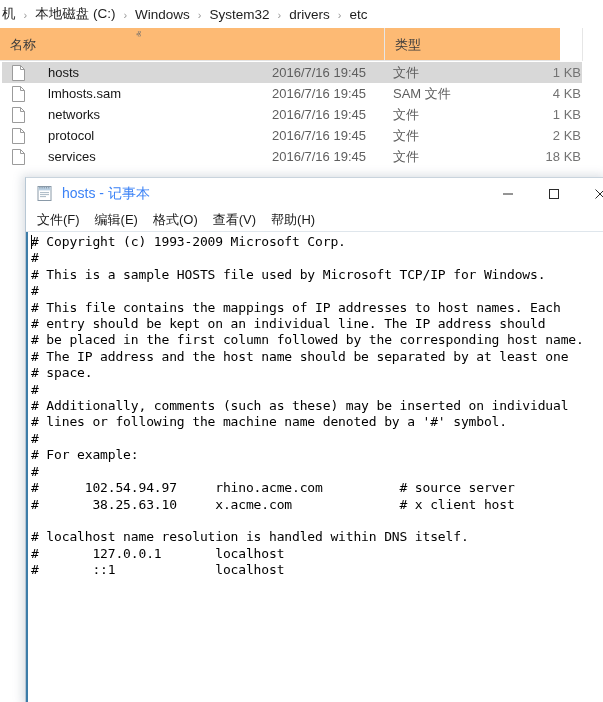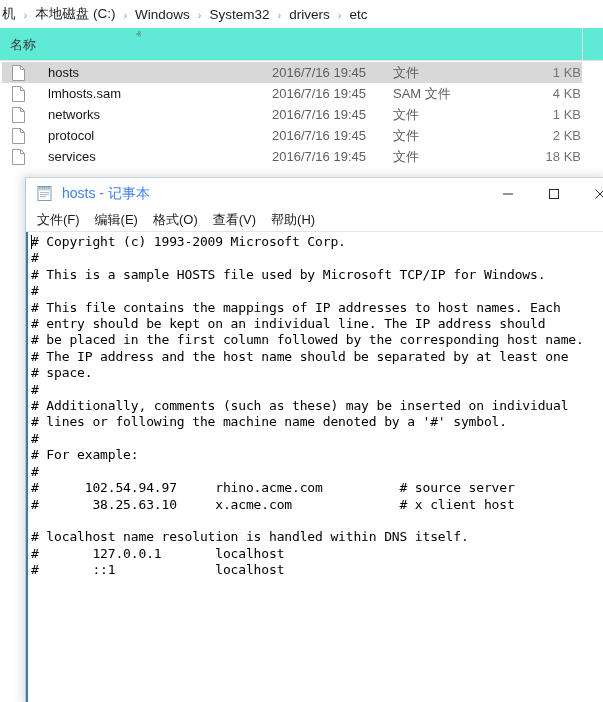--- a/index.html
+++ b/index.html
@@ -38,22 +38,22 @@
   #breadcrumb .sep {
     color: #9a9a9a;
     font-size: 11px;
     padding: 0 6px;
     position: relative; top: 1px;
   }
 
   
   #col-header {
     position: absolute; left: 0; top: 28px;
-    width: 603px; height: 33px;
-    background: #5eead4;
+    width: 560px; height: 33px;
+    background: #fdba74;
     border-bottom: 1px solid #e4e4e4;
   }
   #col-header .hcell {
     position: absolute; top: 0; height: 33px;
     display: flex; align-items: center;
     font-size: 13px; color: #3b3b3b;
     padding-left: 10px;
     border-left: 1px solid #e6e6e6;
   }
   #col-header .hcell.noborder { border-left: none; }
@@ -209,20 +209,23 @@
       <span class="sep">›</span>
       <span class="crumb">drivers</span>
       <span class="sep">›</span>
       <span class="crumb">etc</span>
     </div>
 
   <div id="col-header">
     <div class="hcell noborder" style="left:0px; width:262px;">
       <span>名称</span>
       <span class="sortmark">ⱏ</span>
+    </div>
+    <div class="hcell" style="left:384px; width:117px;">
+      <span>类型</span>
     </div>
     <div class="hcell" style="left:582px; width:21px;"></div>
   </div>
 
   <div id="filelist">
       <div class="frow selected">
         <div class="rowbg"></div>
         <span class="fileicon">
           <svg width="13" height="16" viewBox="0 0 13 16">
             <path d="M0.5 0.5 H8.5 L12.5 4.5 V15.5 H0.5 Z" fill="#ffffff" stroke="#9b9b9b" stroke-width="1"></path>

